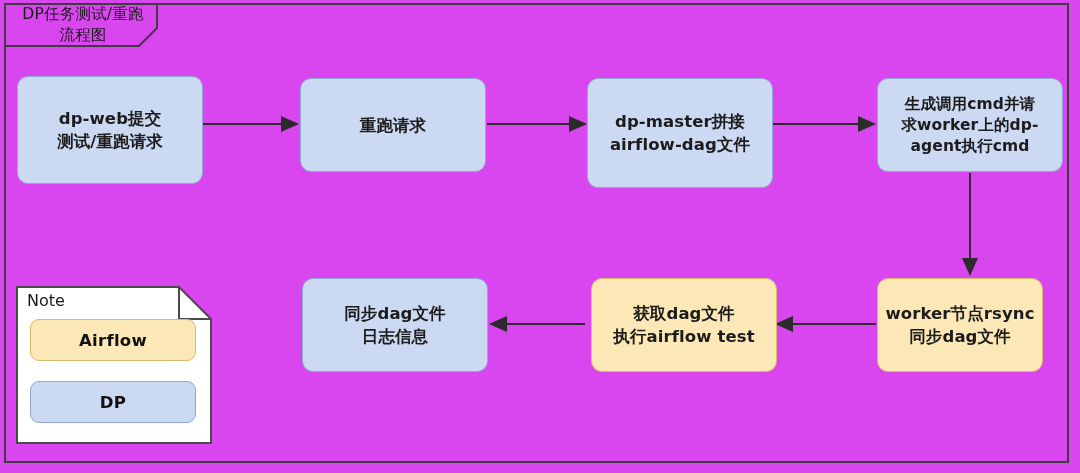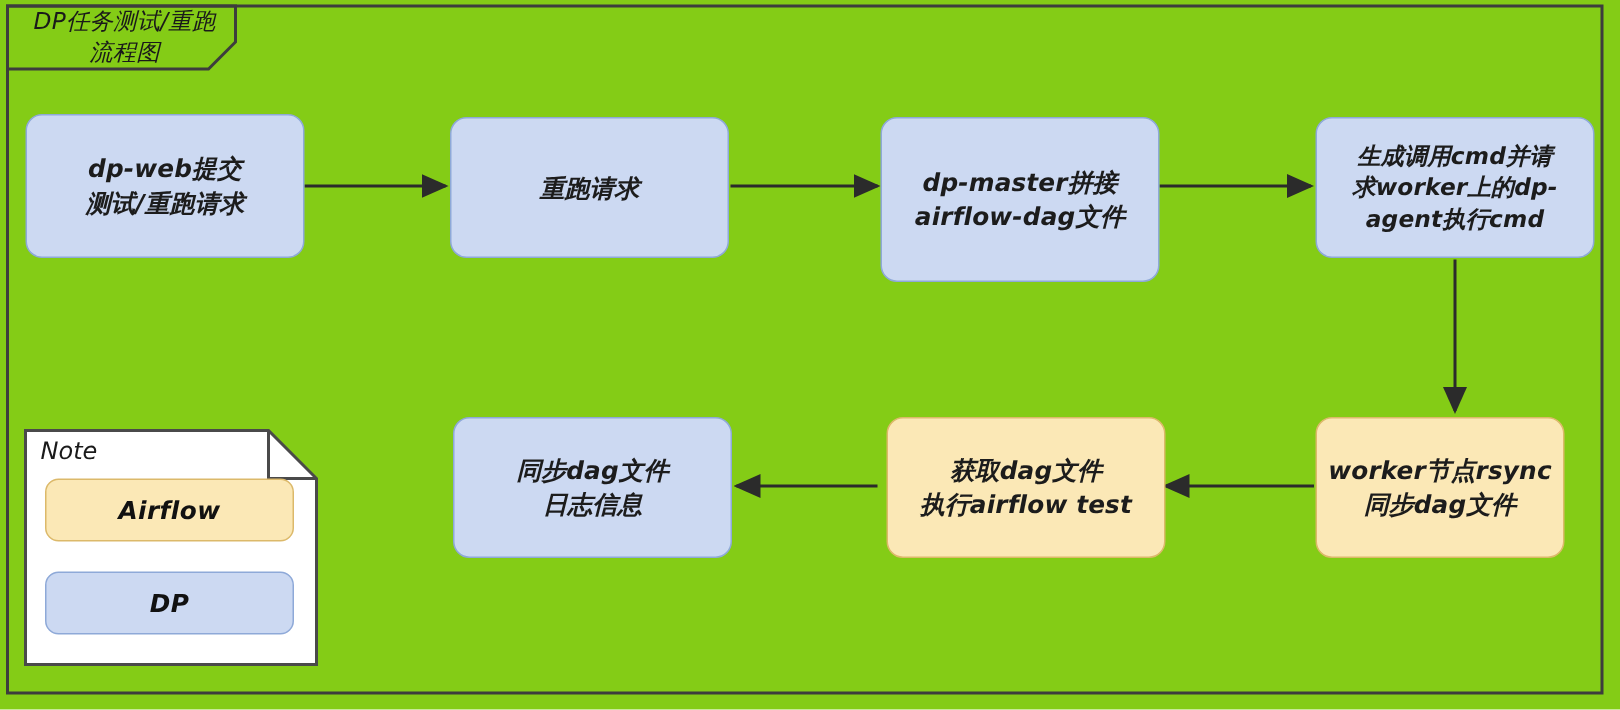--- a/index.html
+++ b/index.html
@@ -7,23 +7,22 @@
     padding: 0;
     background: #ffffff;
   }
   body {
     font-family: "DejaVu Sans", "Liberation Sans", sans-serif;
   }
   #canvas {
     position: relative;
     width: 1080px;
     height: 473px;
-    background: #84cc16;
+    background: #d946ef;
     overflow: hidden;
-    font-style: italic;
   }
 
   
   .frame-outline {
     position: absolute;
     left: 0; top: 0;
     width: 1080px; height: 473px;
     pointer-events: none;
   }
   .frame-title {
@@ -132,21 +131,21 @@
       </marker>
     </defs>
     <line x1="203" y1="124" x2="297" y2="124" stroke="#2b2b2b" stroke-width="2" marker-end="url(#ah)"></line>
     <line x1="487" y1="124" x2="585" y2="124" stroke="#2b2b2b" stroke-width="2" marker-end="url(#ah)"></line>
     <line x1="773" y1="124" x2="874" y2="124" stroke="#2b2b2b" stroke-width="2" marker-end="url(#ah)"></line>
     <line x1="970" y1="173" x2="970" y2="274" stroke="#2b2b2b" stroke-width="2" marker-end="url(#ah)"></line>
     <line x1="876" y1="324" x2="777" y2="324" stroke="#2b2b2b" stroke-width="2" marker-end="url(#ah)"></line>
     <line x1="585" y1="324" x2="491" y2="324" stroke="#2b2b2b" stroke-width="2" marker-end="url(#ah)"></line>
   </svg>
 
-  <div class="node blue" style="left:17px;  top:76px;  width:186px; height:96px;">dp-web提交
+  <div class="node blue" style="left:17px;  top:76px;  width:186px; height:108px;">dp-web提交
 测试/重跑请求</div>
 
   <div class="node blue" style="left:300px; top:78px; width:186px; height:94px;">重跑请求</div>
 
   <div class="node blue" style="left:587px; top:78px; width:186px; height:110px;">dp-master拼接
 airflow-dag文件</div>
 
   <div class="node blue small-text" style="left:877px; top:78px; width:186px; height:94px;">生成调用cmd并请
 求worker上的dp-
 agent执行cmd</div>

